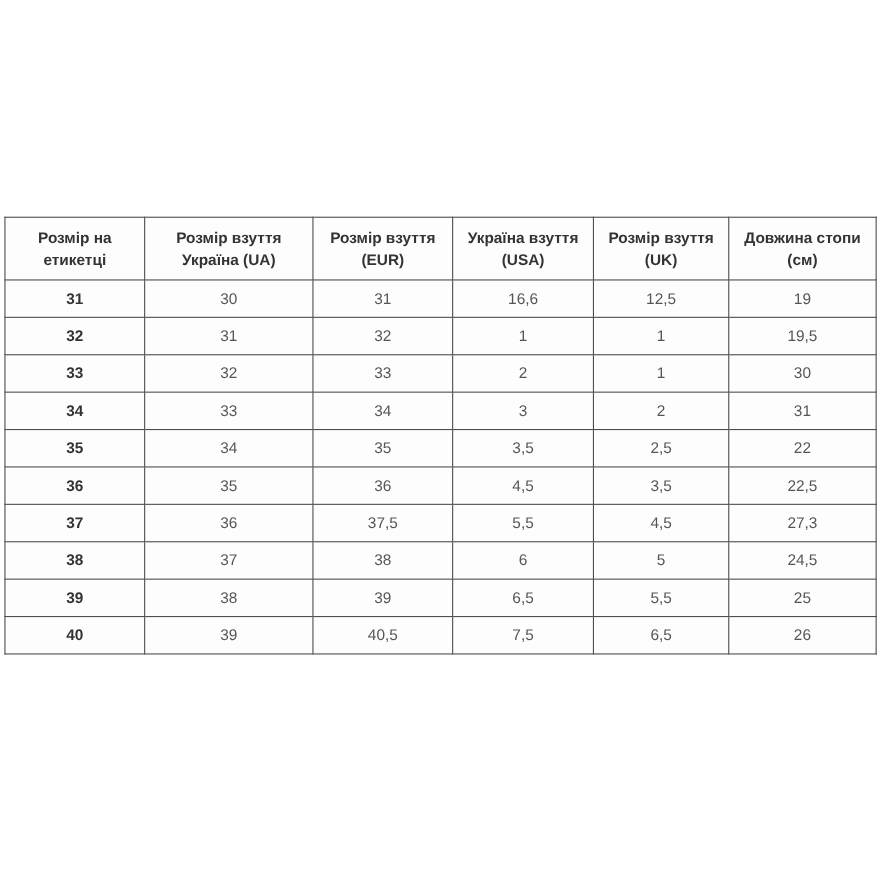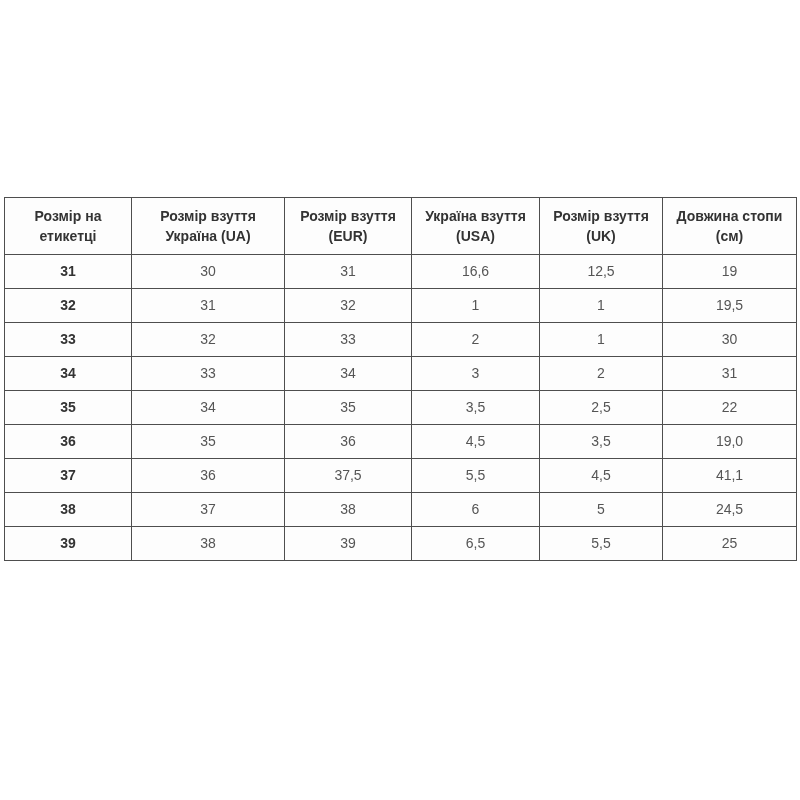--- a/index.html
+++ b/index.html
@@ -119,41 +119,49 @@
           <td>3,5</td>
           <td>2,5</td>
           <td>22</td>
         </tr>
         <tr>
           <td class="first-col">36</td>
           <td>35</td>
           <td>36</td>
           <td>4,5</td>
           <td>3,5</td>
-          <td>19,0</td>
+          <td>22,5</td>
         </tr>
         <tr>
           <td class="first-col">37</td>
           <td>36</td>
           <td>37,5</td>
           <td>5,5</td>
           <td>4,5</td>
-          <td>41,1</td>
+          <td>27,3</td>
         </tr>
         <tr>
           <td class="first-col">38</td>
           <td>37</td>
           <td>38</td>
           <td>6</td>
           <td>5</td>
           <td>24,5</td>
         </tr>
         <tr>
           <td class="first-col">39</td>
           <td>38</td>
           <td>39</td>
           <td>6,5</td>
           <td>5,5</td>
           <td>25</td>
         </tr>
+        <tr>
+          <td class="first-col">40</td>
+          <td>39</td>
+          <td>40,5</td>
+          <td>7,5</td>
+          <td>6,5</td>
+          <td>26</td>
+        </tr>
       </tbody>
   </table>
 </div>
 
 </body></html>

